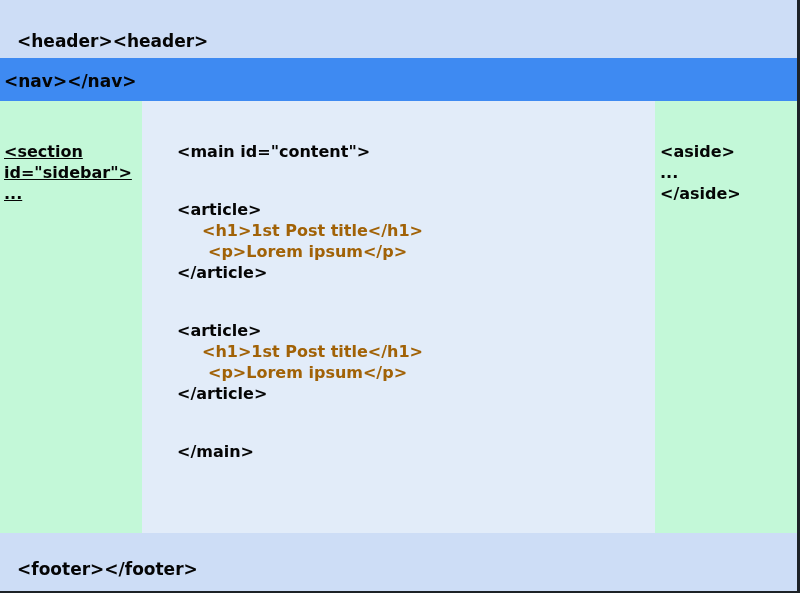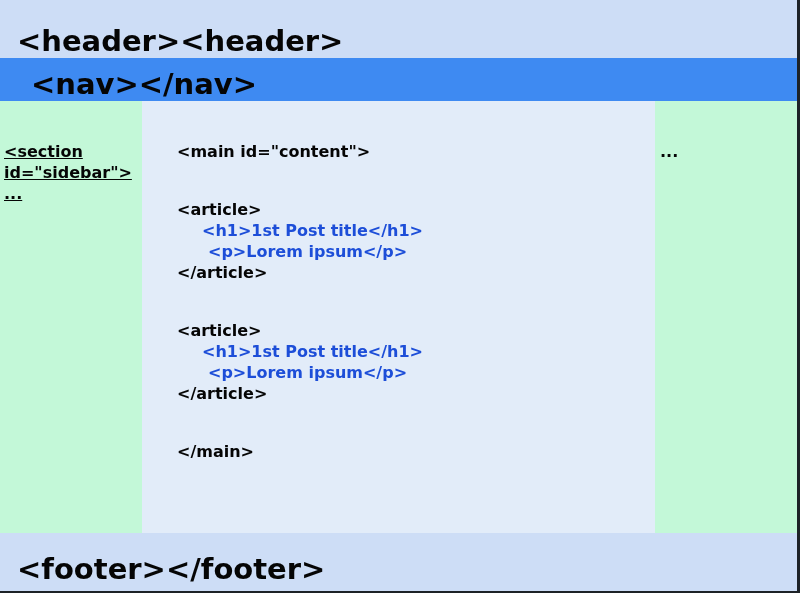--- a/index.html
+++ b/index.html
@@ -11,40 +11,40 @@
   .page {
     width: 800px;
     height: 593px;
     display: flex;
     flex-direction: column;
     border-right: 3px solid #1d2227;
     border-bottom: 2px solid #1d2227;
     overflow: hidden;
   }
   .band-label {
-    font-size: 29px;
+    font-size: 17px;
     font-weight: bold;
     color: #050505;
     white-space: pre;
     margin-top: 13px;
   }
   .header-band {
     height: 58px;
     background: #cdddf6;
     display: flex;
     align-items: center;
     padding-left: 17px;
     padding-top: 10px;
   }
   .nav-band {
     height: 43px;
     background: #3e8af2;
     display: flex;
-    align-items: flex-end;
-    padding-left: 31px;
+    align-items: flex-start;
+    padding-left: 4px;
   }
   .middle {
     flex: 1;
     display: flex;
   }
   .col {
     font-size: 16px;
     font-weight: bold;
     line-height: 21px;
     color: #050505;
@@ -60,21 +60,21 @@
     background: #e2ecf9;
     padding: 40px 0 0 35px;
   }
   .aside-col {
     width: 142px;
     background: #c3f8d8;
     padding: 40px 0 0 5px;
   }
   .col-line { white-space: pre; }
   .col-line.gap { margin-top: 37px; }
-  .col-line.muted { color: #1d4ed8; }
+  .col-line.muted { color: #a16207; }
   .col-line.ind1 { padding-left: 25px; }
   .col-line.ind2 { padding-left: 31px; }
   .footer-band {
     height: 58px;
     background: #cdddf6;
     display: flex;
     align-items: center;
     padding-left: 17px;
     padding-top: 0;
   }
@@ -110,21 +110,23 @@
 
       <div class="col-line gap">&lt;article&gt;</div>
       <div class="col-line muted ind1">&lt;h1&gt;1st Post title&lt;/h1&gt;</div>
       <div class="col-line muted ind2">&lt;p&gt;Lorem ipsum&lt;/p&gt;</div>
       <div class="col-line">&lt;/article&gt;</div>
 
       <div class="col-line gap">&lt;/main&gt;</div>
     </div>
 
     <div class="col aside-col">
+      <div class="col-line">&lt;aside&gt;</div>
       <div class="col-line">...</div>
+      <div class="col-line">&lt;/aside&gt;</div>
     </div>
 
   </div>
 
   <div class="footer-band">
     <span class="band-label">&lt;footer&gt;&lt;/footer&gt;</span>
   </div>
 
 </div>
 

